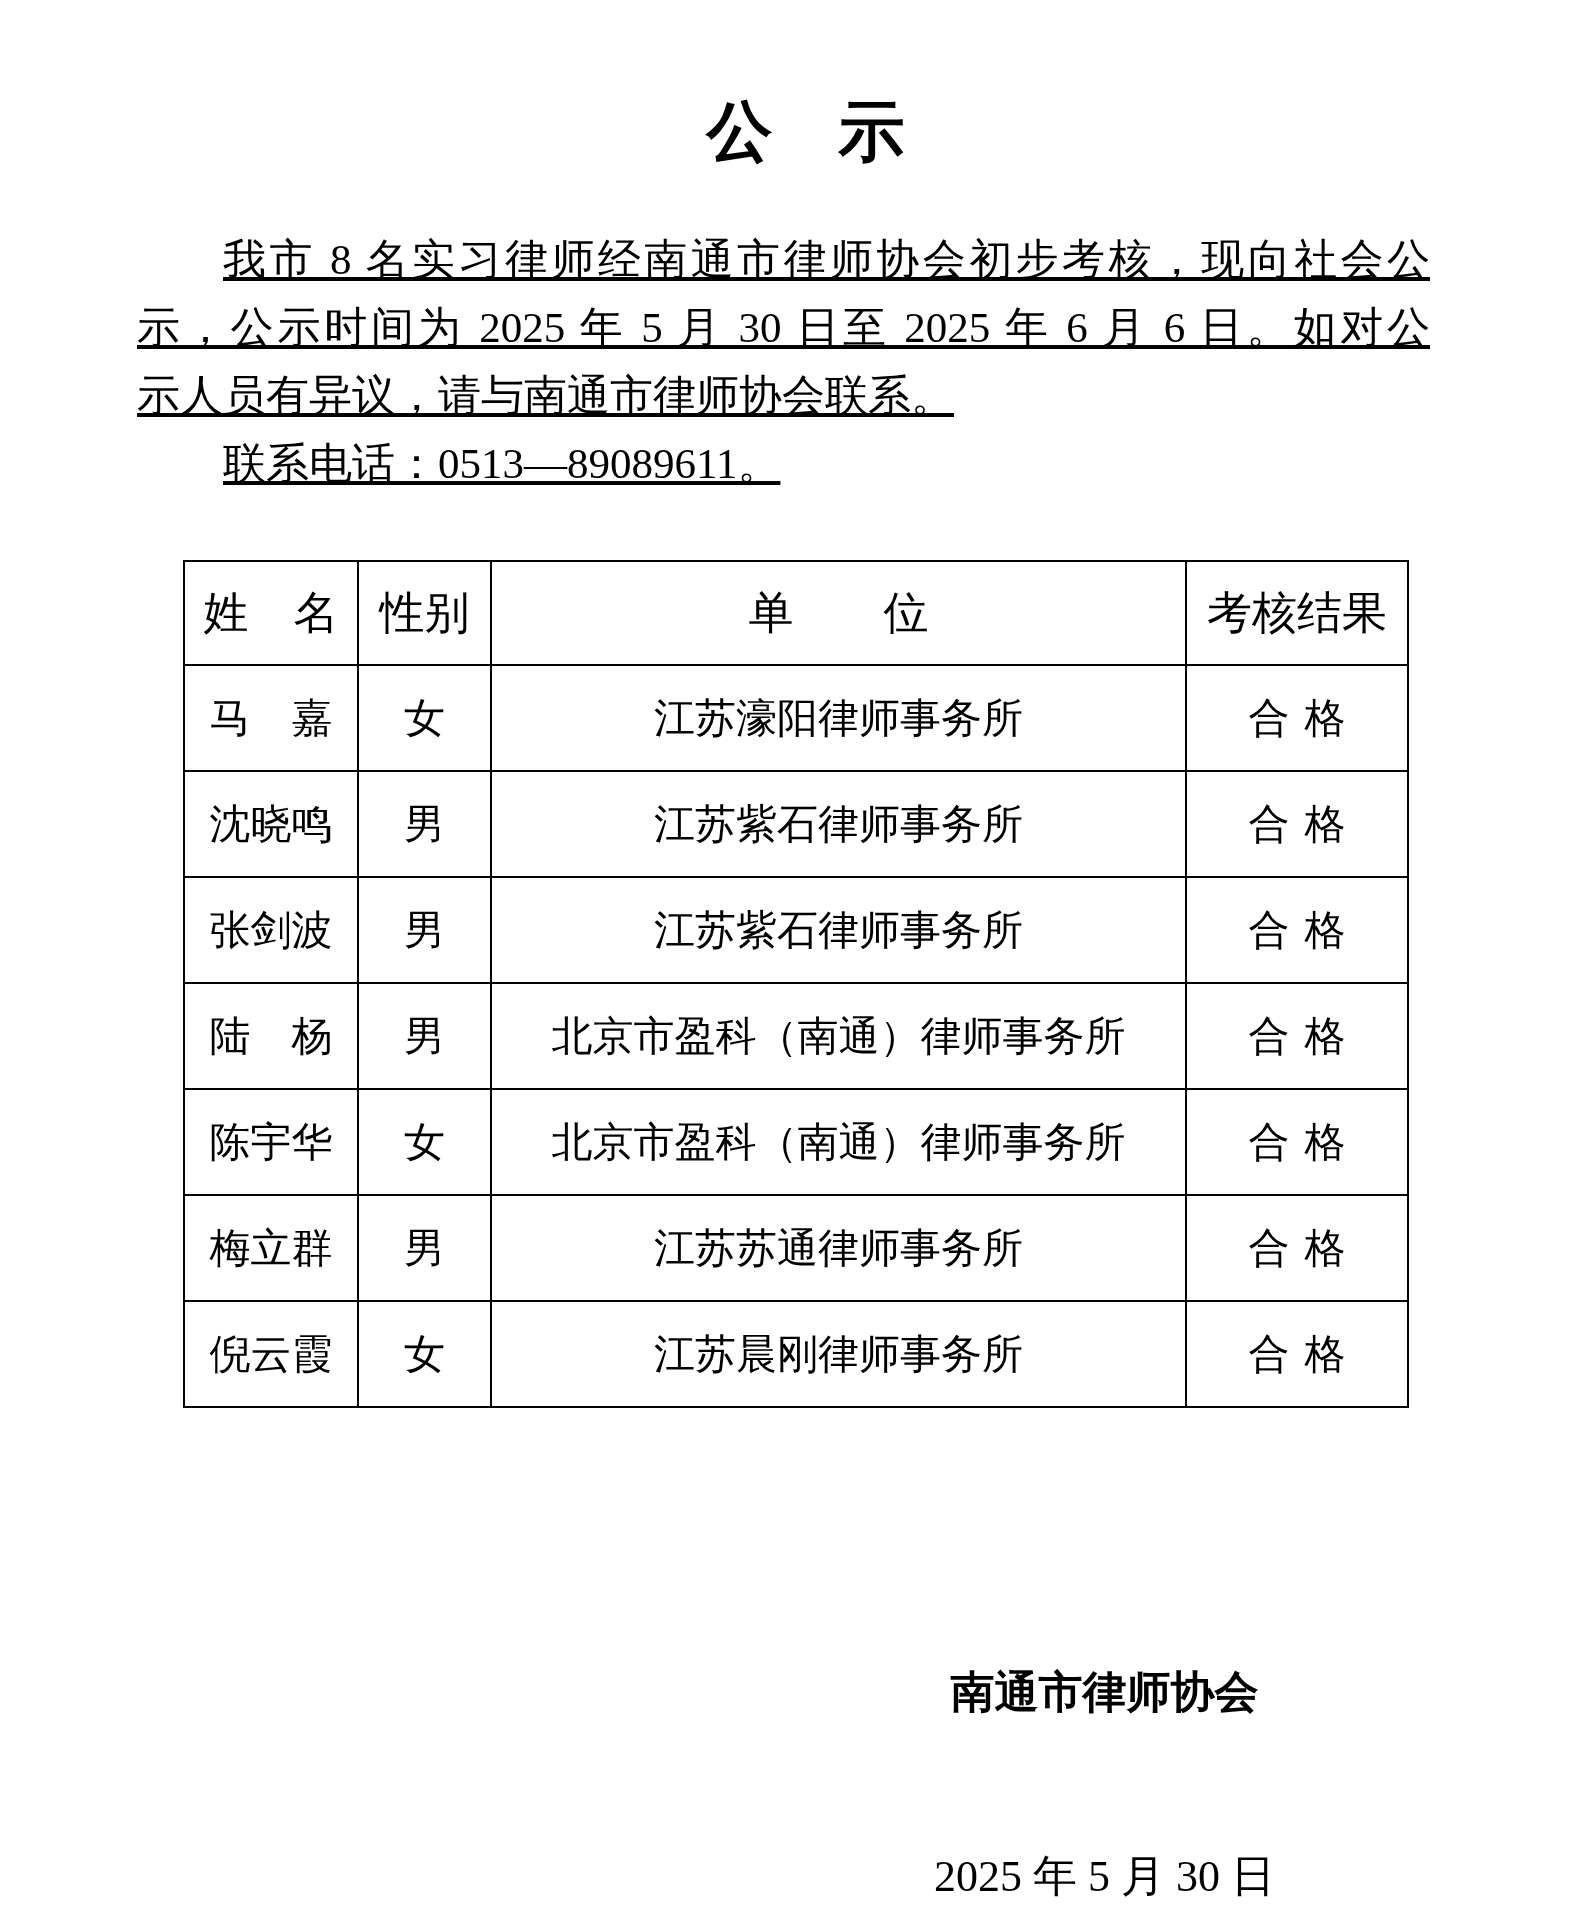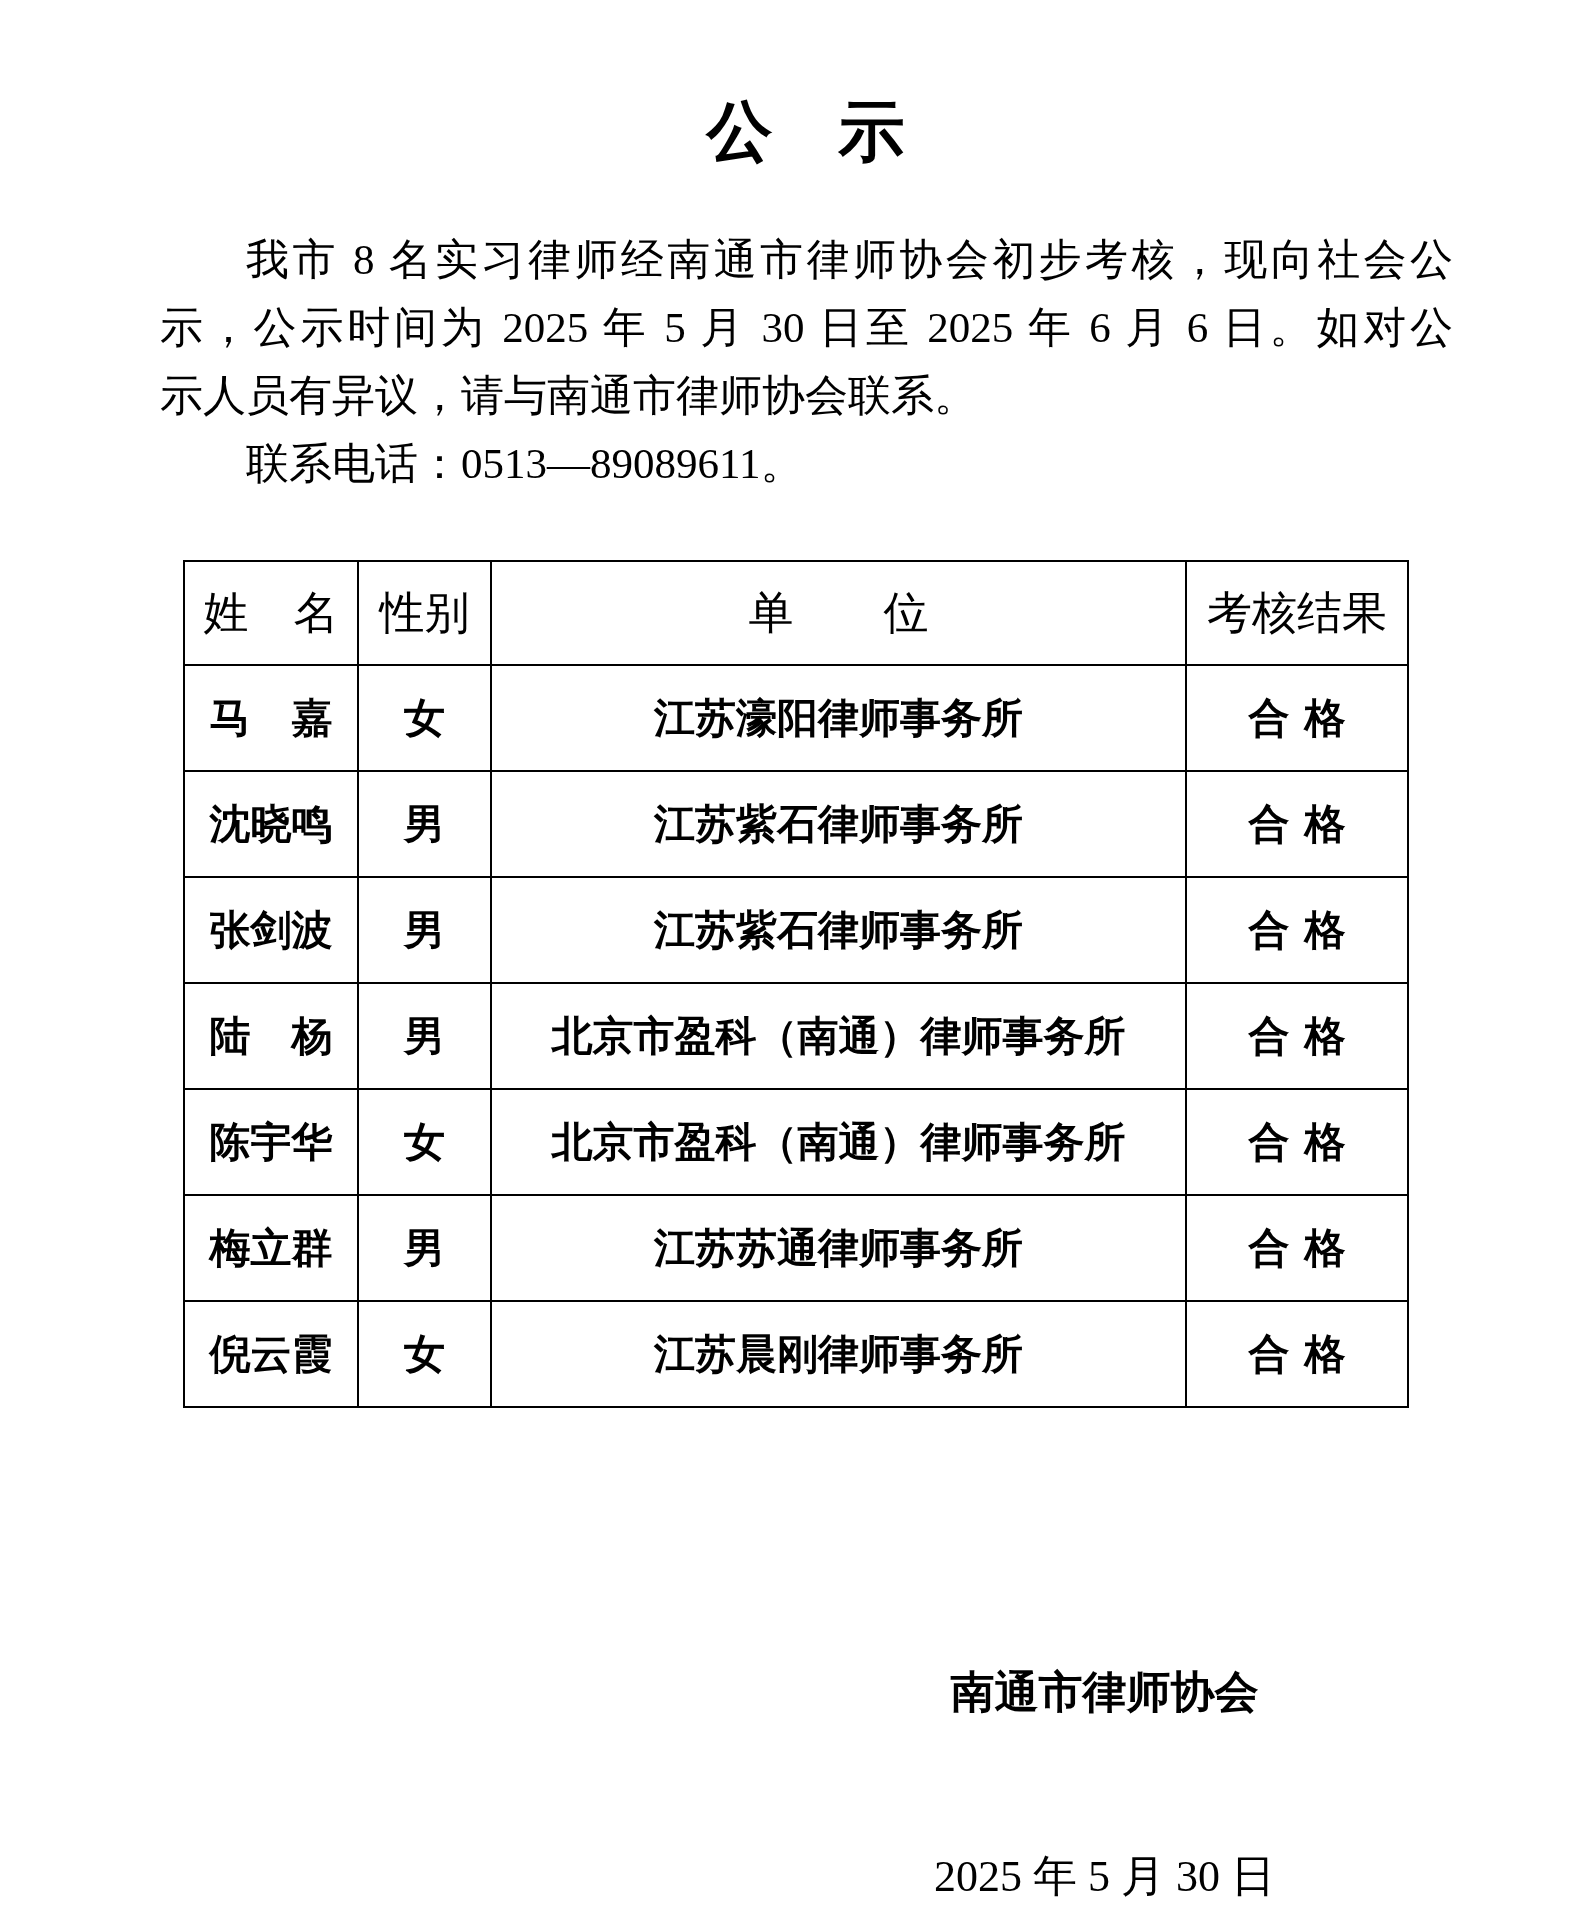--- a/index.html
+++ b/index.html
@@ -23,24 +23,25 @@
     width: 100%;
     text-align: center;
     font-size: 66px;
     font-weight: bold;
     line-height: 1.1;
     padding-left: 12px;
   }
   .notice {
     position: absolute;
     top: 226px;
-    left: 160px;
+    left: 137px;
     width: 1293px;
     font-size: 43px;
     line-height: 68px;
+    text-decoration: underline;
   }
   .notice .line {
     white-space: normal;
   }
   .notice .line.justify-full {
     text-align: justify;
     text-align-last: justify;
   }
   .notice .line.indent {
     text-indent: 86px;
@@ -53,21 +54,20 @@
     border-collapse: collapse;
     table-layout: fixed;
   }
   table.results th,
   table.results td {
     border: 2px solid #000000;
     text-align: center;
     vertical-align: middle;
     padding: 0;
     overflow: hidden;
-    font-weight: bold;
   }
   table.results th {
     height: 102px;
     font-family: "Liberation Sans", "DejaVu Sans", sans-serif;
     font-weight: normal;
     font-size: 45px;
     margin-left: 36px;
   }
   table.results td {
     height: 104px;

